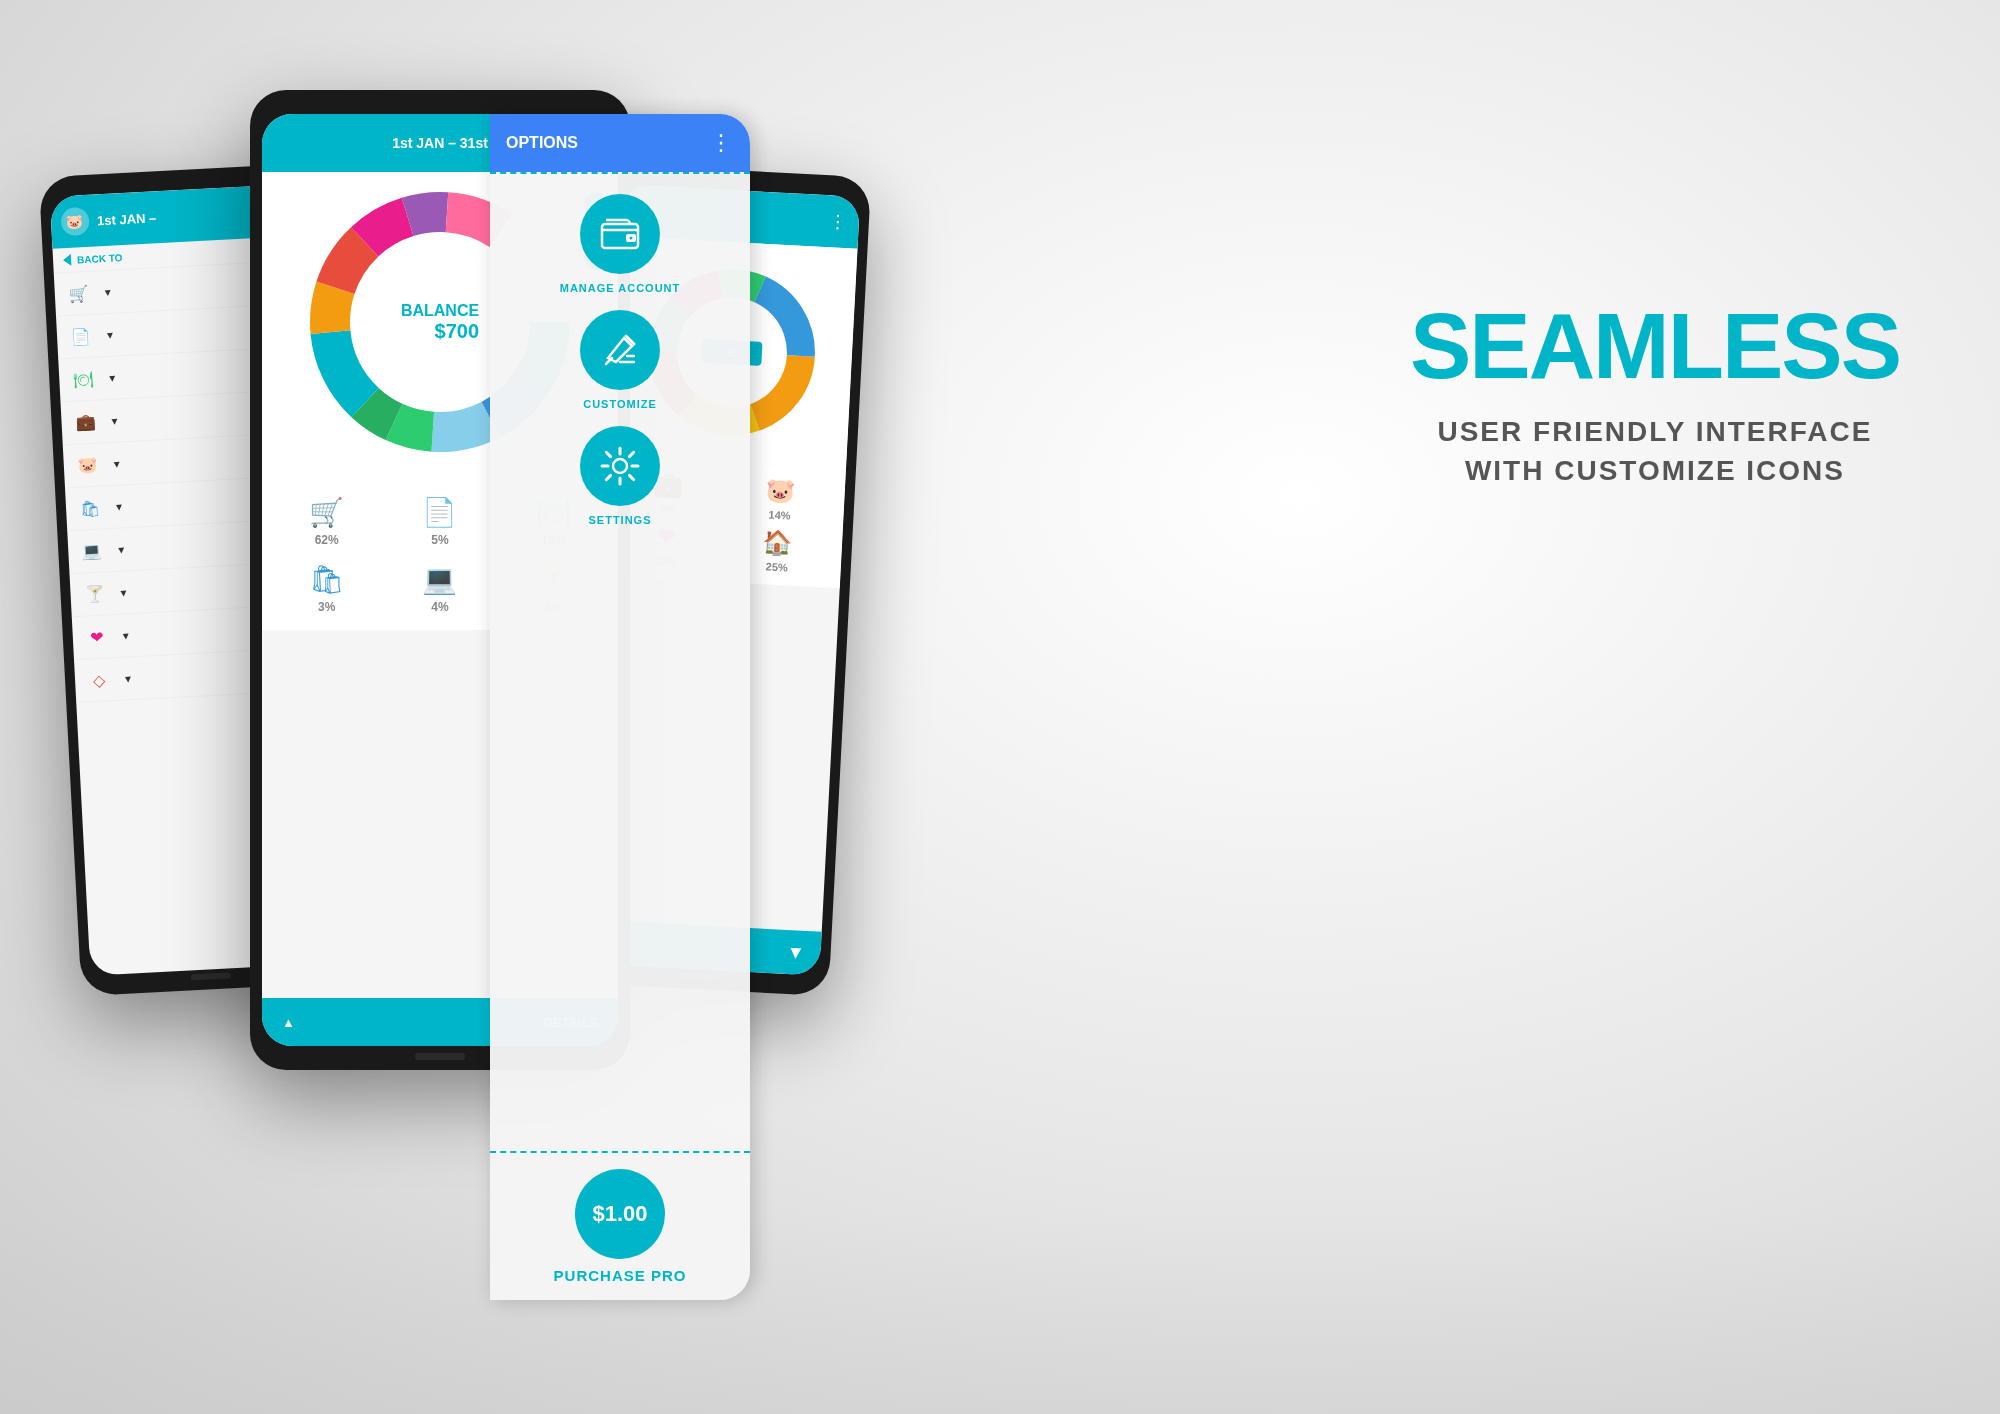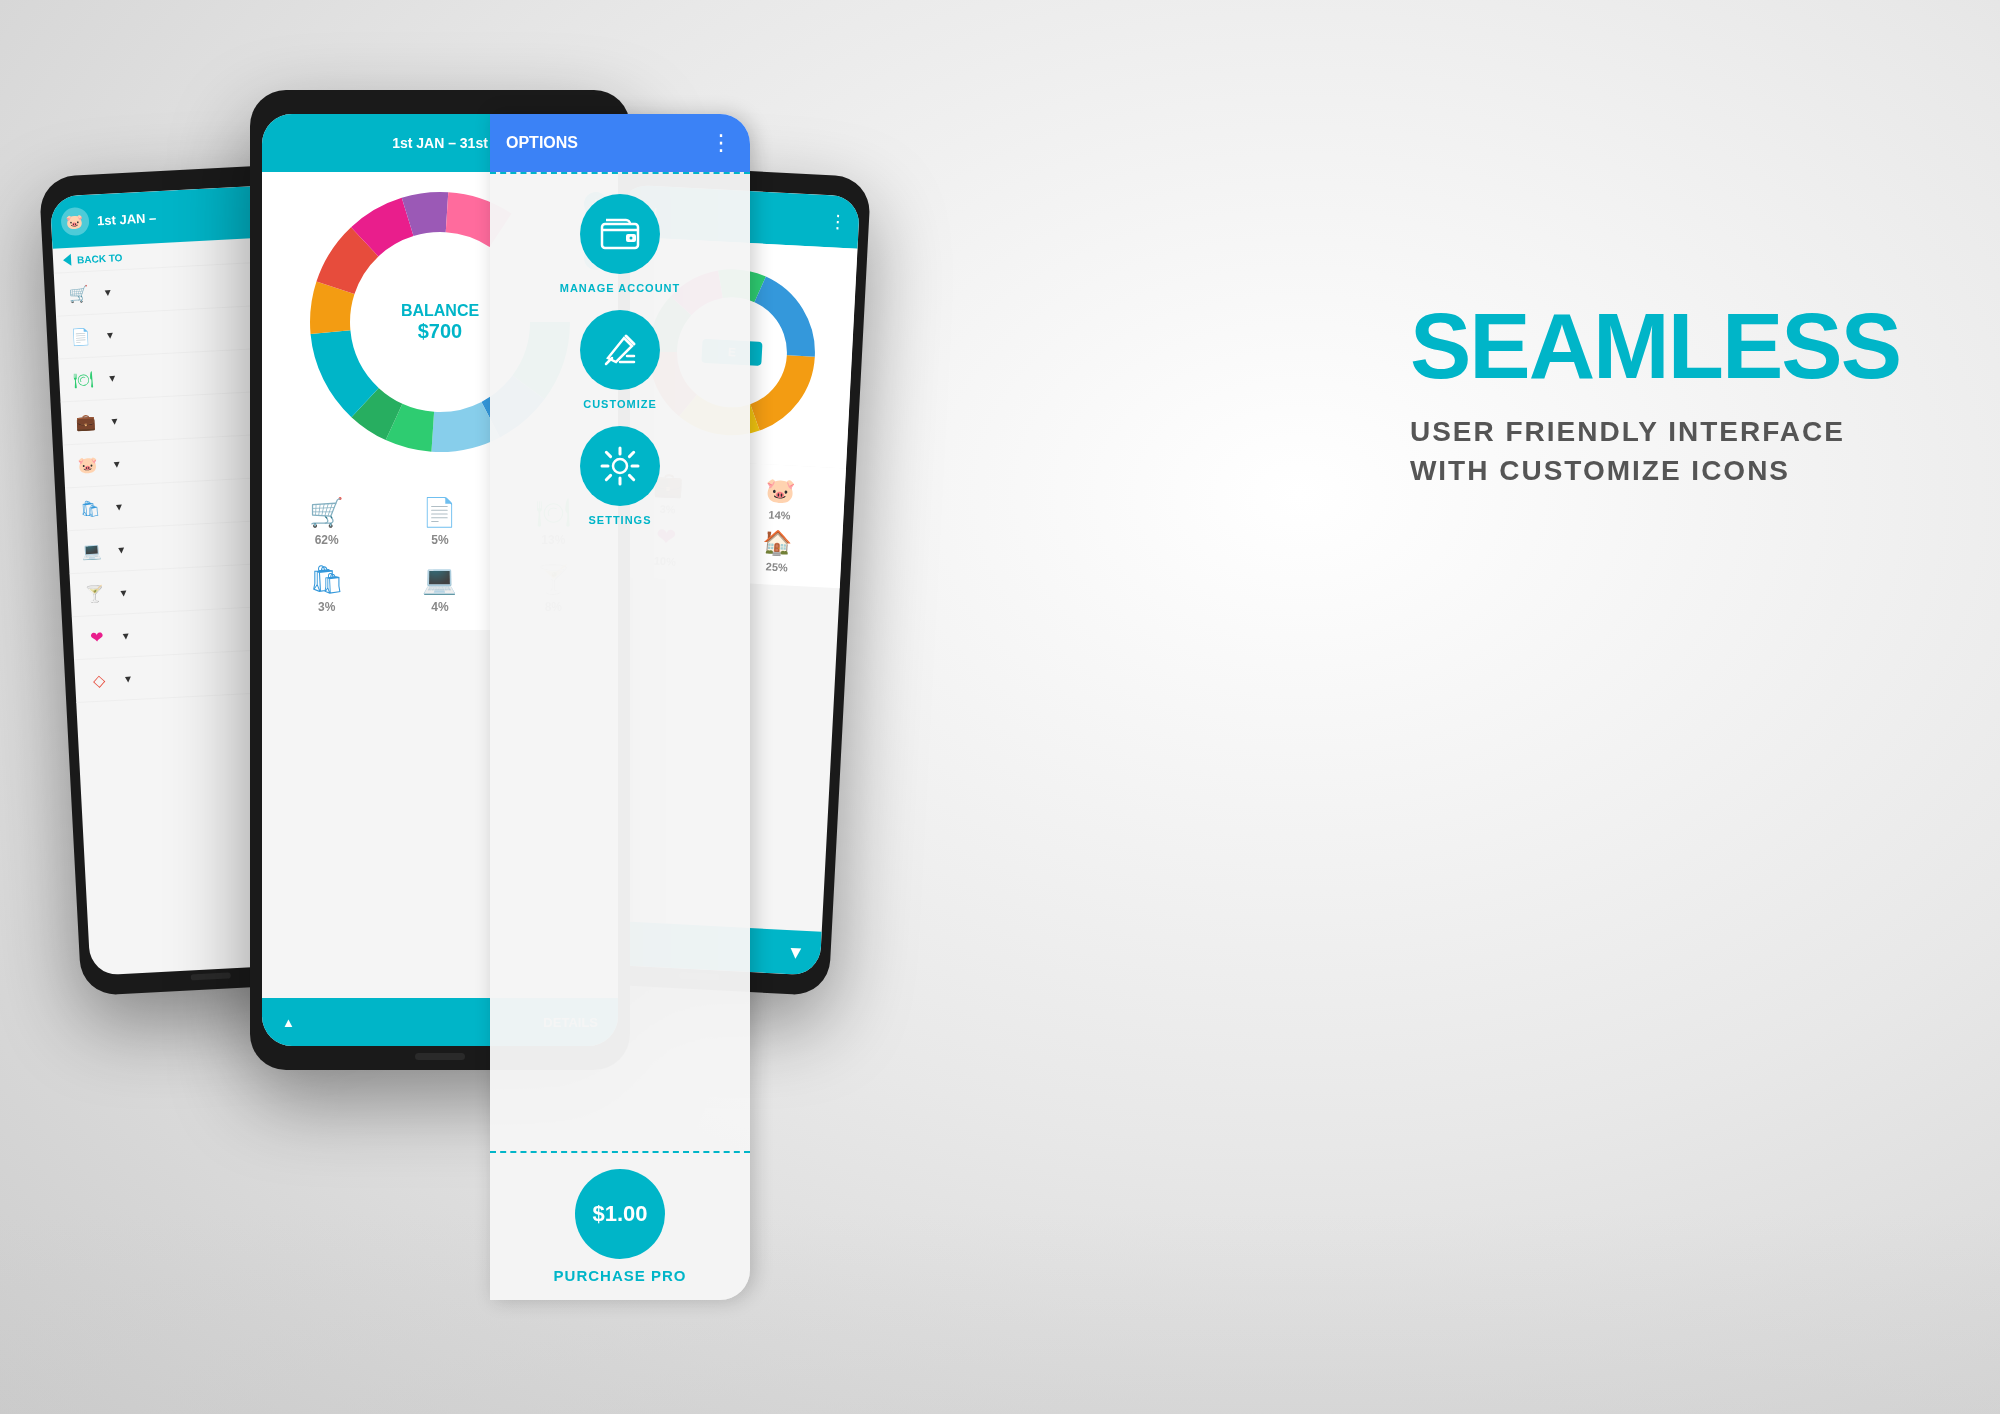--- a/index.html
+++ b/index.html
@@ -458,21 +458,21 @@
       font-weight: 900;
     }
   </style>
 </head>
 <body>
 
 <div style="position:absolute;inset:0;background:radial-gradient(ellipse at 65% 35%, #ffffff 0%, #e8e8e8 50%, #cccccc 100%);"></div>
 
 <div class="right-text" style="right:100px;top:300px;">
   <div class="seamless-ui">SEAMLESS</div>
-  <div class="sub-heading" style="margin-top:20px;">
+  <div class="sub-heading" style="margin-top:20px;text-align:center;">
     USER FRIENDLY INTERFACE<br>WITH CUSTOMIZE ICONS
   </div>
 </div>
 
 <div class="phone phone-left">
   <div class="phone-screen">
 
     <div class="left-header">
       <div class="left-header-icon">🐷</div>
       <div class="left-header-text">1st JAN –</div>
@@ -557,21 +557,21 @@
         <circle cx="140" cy="140" r="110" fill="none" stroke="#00b5c8" stroke-width="40" stroke-dasharray="80 622" stroke-dashoffset="-255"></circle>
         <circle cx="140" cy="140" r="110" fill="none" stroke="#f39c12" stroke-width="40" stroke-dasharray="45 622" stroke-dashoffset="-335"></circle>
         <circle cx="140" cy="140" r="110" fill="none" stroke="#e74c3c" stroke-width="40" stroke-dasharray="55 622" stroke-dashoffset="-380"></circle>
         <circle cx="140" cy="140" r="110" fill="none" stroke="#e91e8c" stroke-width="40" stroke-dasharray="50 622" stroke-dashoffset="-435"></circle>
         <circle cx="140" cy="140" r="110" fill="none" stroke="#9b59b6" stroke-width="40" stroke-dasharray="40 622" stroke-dashoffset="-485"></circle>
         <circle cx="140" cy="140" r="110" fill="none" stroke="#ff6b9d" stroke-width="40" stroke-dasharray="57 622" stroke-dashoffset="-525"></circle>
 
         <circle cx="140" cy="140" r="88" fill="white"></circle>
       </svg>
 
-      <div class="donut-center-text" style="text-align:center;">
+      <div class="donut-center-text" style="text-align:right;">
         <div class="balance-label">BALANCE</div>
         <div class="balance-amount">$700</div>
       </div>
 
       <div class="plus-minus" style="position:absolute;right:10px;top:20px;display:flex;flex-direction:column;gap:30px;">
         <div class="pm-btn">+</div>
         <div class="pm-btn">−</div>
       </div>
     </div>
 

